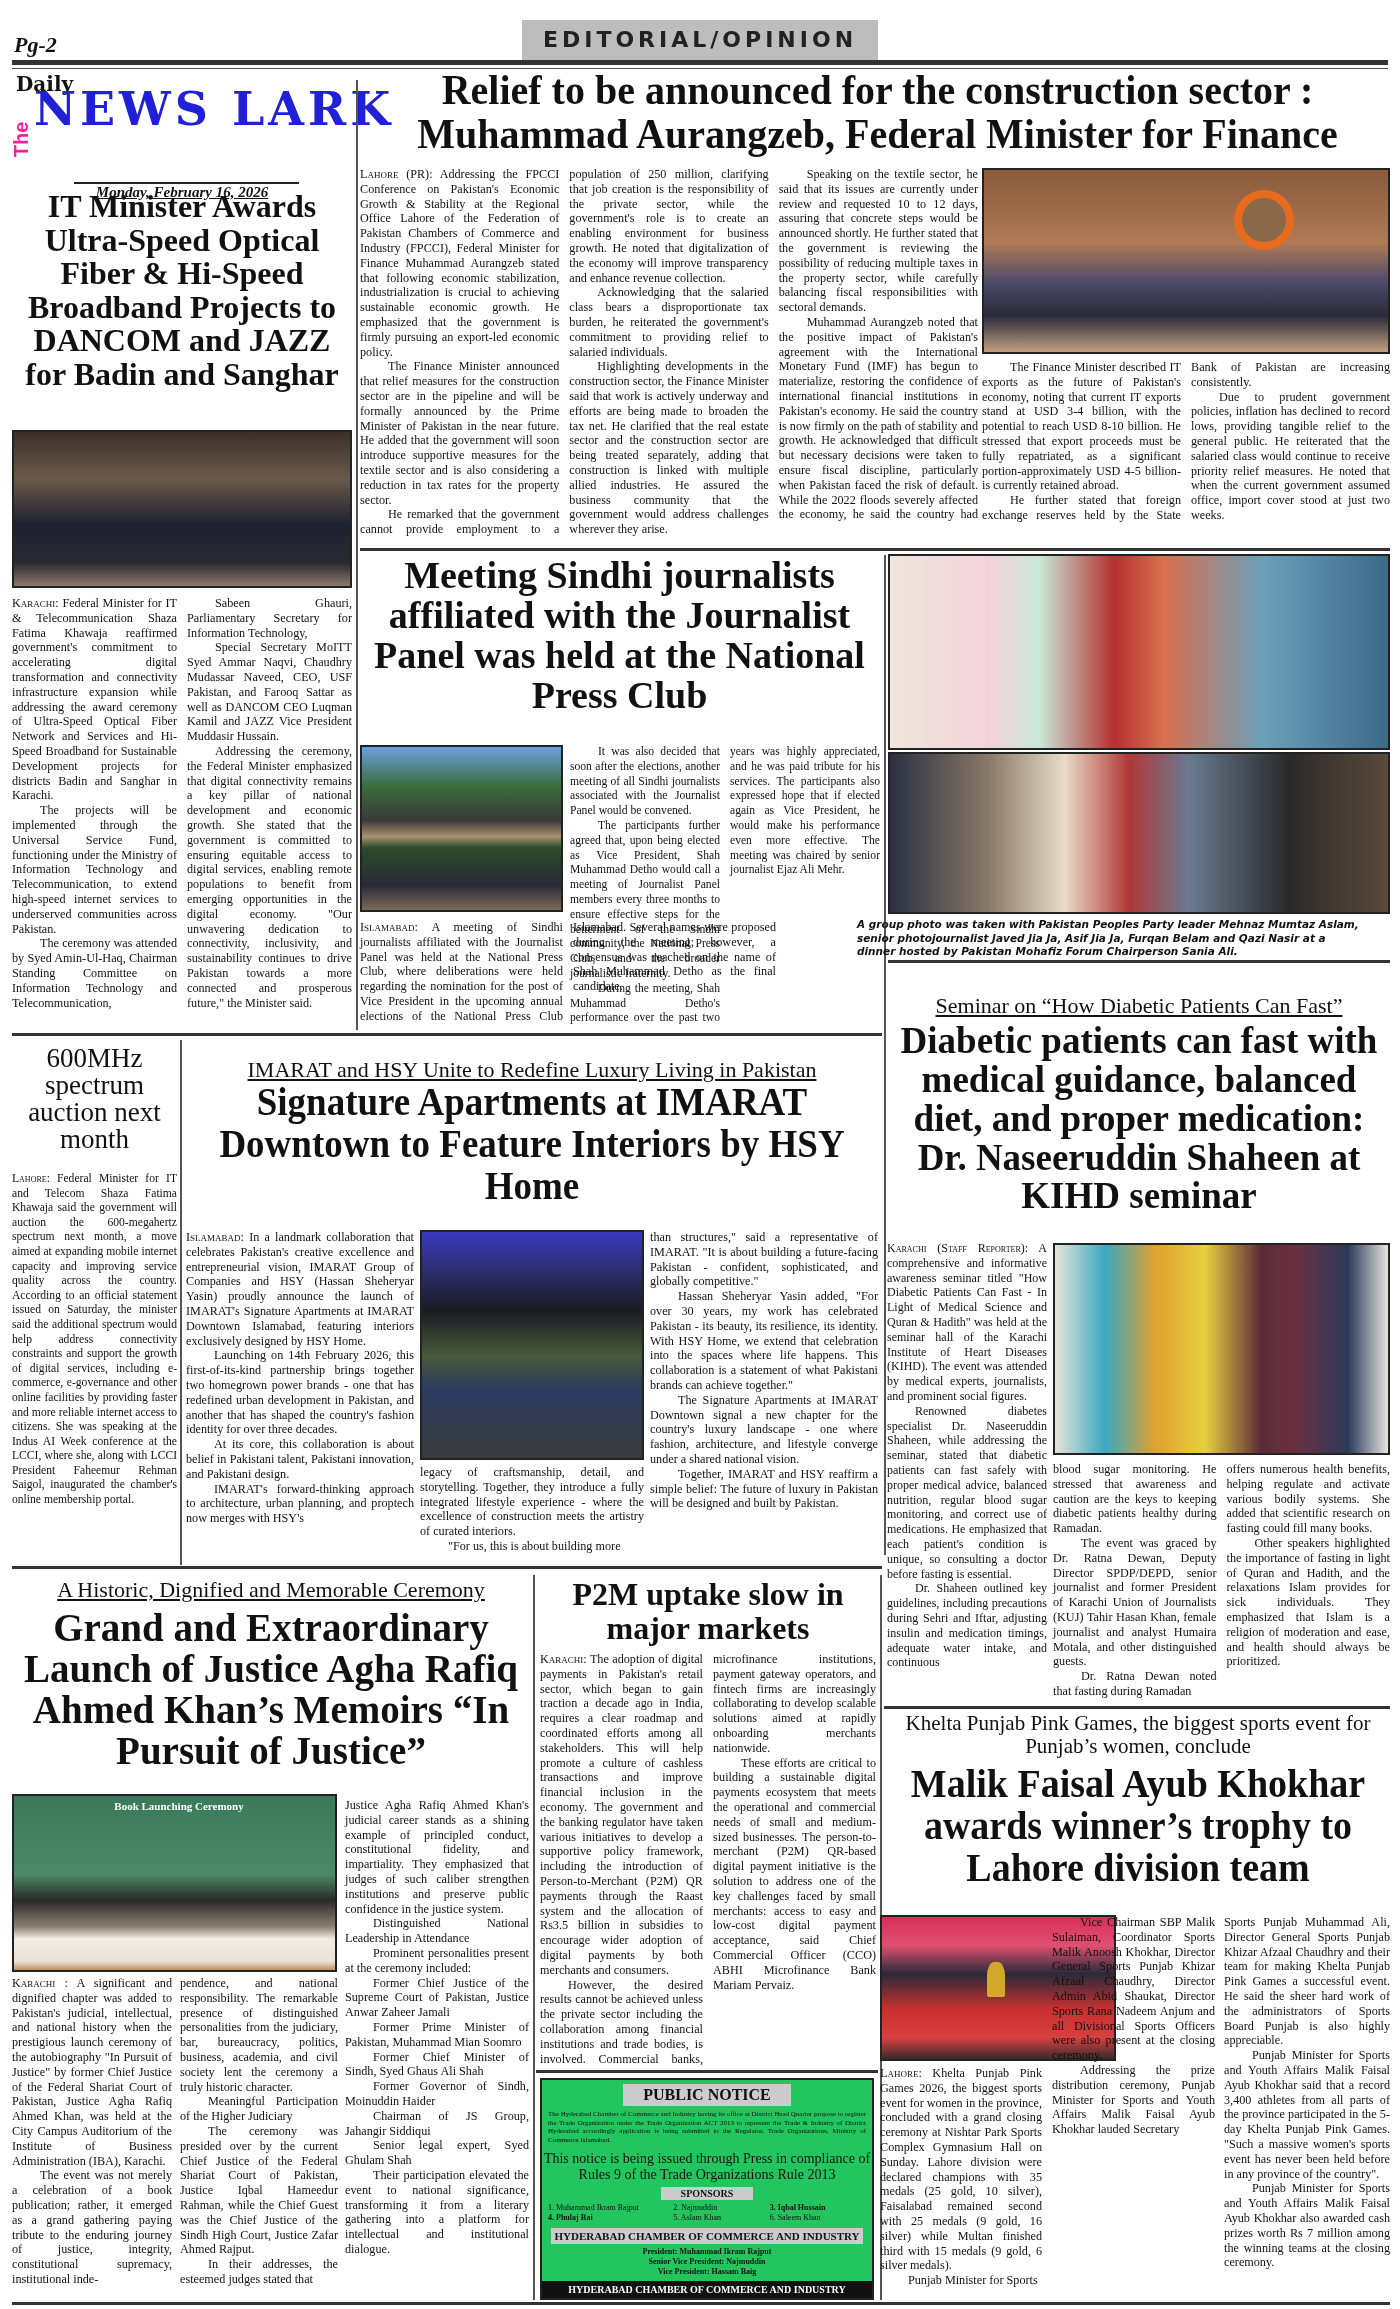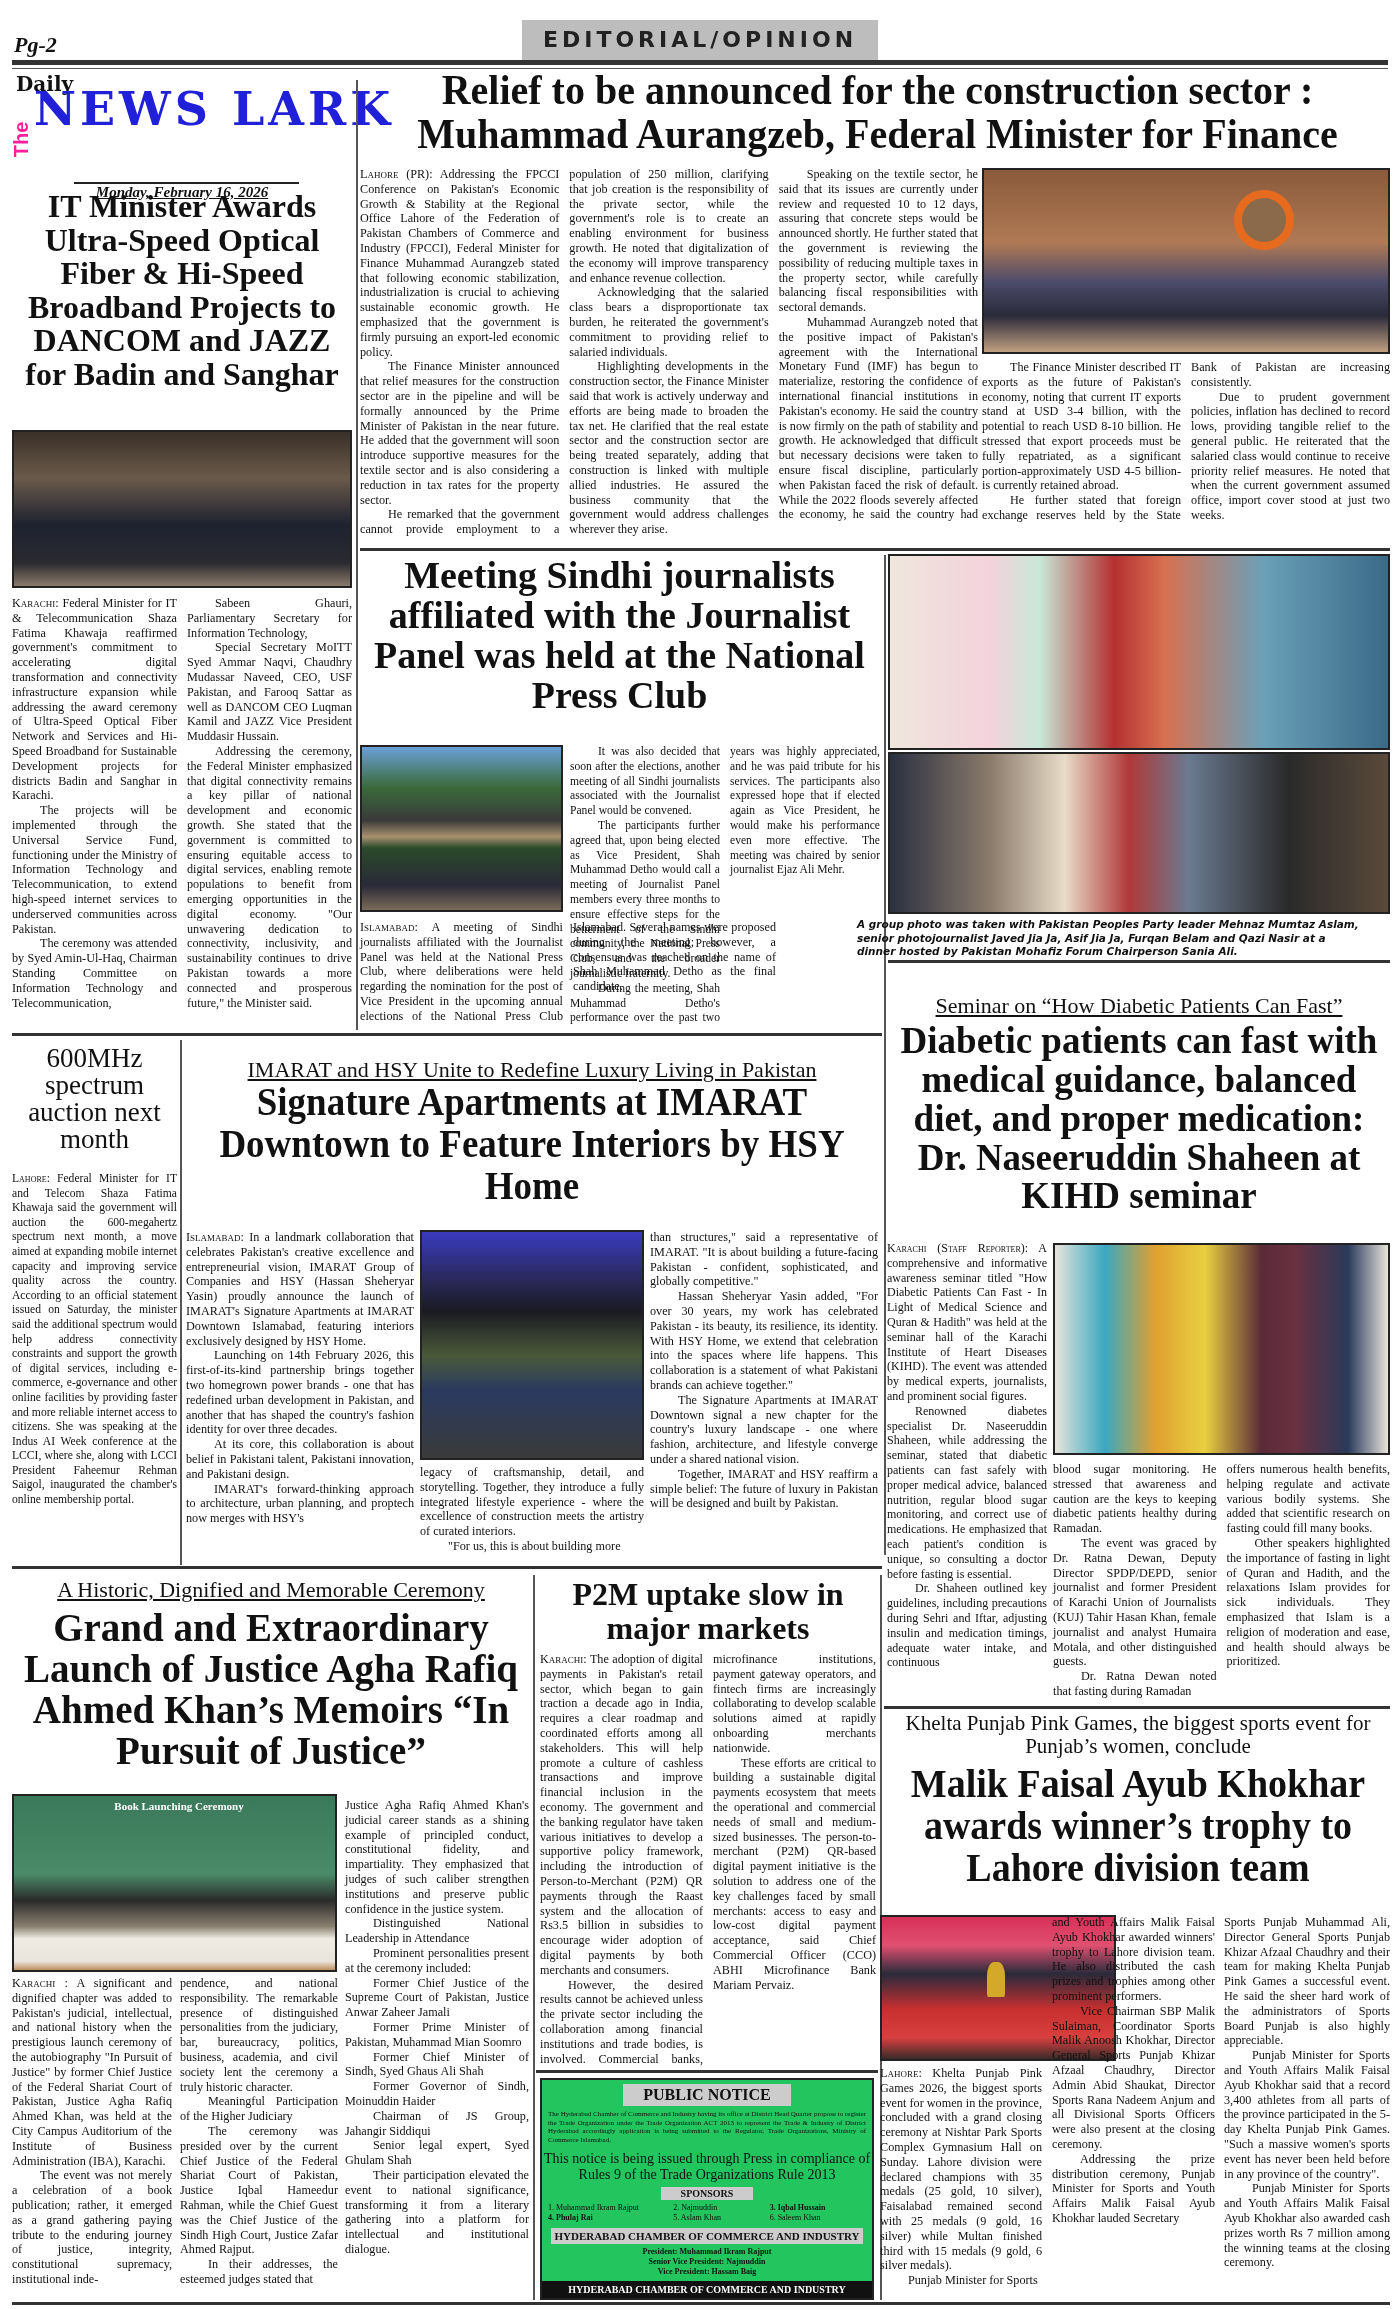--- a/index.html
+++ b/index.html
@@ -210,21 +210,20 @@
 <div class="abs kicker" style="left:886px;top:1712px;width:504px;text-decoration:none;font-size:21px;line-height:1.1">Khelta Punjab Pink Games, the biggest sports event for Punjab’s women, conclude</div>
 <div class="abs hl" style="left:886px;top:1766px;width:504px;font-size:38px;transform:scaleY(1.05)">Malik Faisal Ayub Khokhar awards winner’s trophy to Lahore division team</div>
 <div class="abs photo" style="left:880px;top:1915px;width:236px;height:146px;background:linear-gradient(180deg,#d83058 0%,#e05070 20%,#2a2a3a 40%,#c83030 65%,#d84040 85%,#3a2a2a 100%)">
   <div style="position:absolute;left:105px;top:45px;width:18px;height:35px;background:#d4a828;border-radius:40% 40% 10% 10%"></div>
 </div>
 <div class="abs body" style="left:880px;top:2066px;width:162px;height:235px">
   <p class="first"><span class="dl">Lahore:</span> <span>Khelta Punjab Pink Games 2026, the biggest sports event for women in the province, concluded with a grand closing ceremony at Nishtar Park Sports Complex Gymnasium Hall on Sunday. Lahore division were declared champions with 35 medals (25 gold, 10 silver), Faisalabad remained second with 25 medals (9 gold, 16 silver) while Multan finished third with 15 medals (9 gold, 6 silver medals).</span></p>
   <p>Punjab Minister for Sports</p>
 </div>
 <div class="abs body" style="left:1052px;top:1915px;width:163px;height:385px">
-  <p class="first">and Youth Affairs Malik Faisal Ayub Khokhar awarded winners' trophy to Lahore division team. He also distributed the cash prizes and trophies among other prominent performers.</p>
   <p>Vice Chairman SBP Malik Sulaiman, Coordinator Sports Malik Anoosh Khokhar, Director General Sports Punjab Khizar Afzaal Chaudhry, Director Admin Abid Shaukat, Director Sports Rana Nadeem Anjum and all Divisional Sports Officers were also present at the closing ceremony.</p>
   <p>Addressing the prize distribution ceremony, Punjab Minister for Sports and Youth Affairs Malik Faisal Ayub Khokhar lauded Secretary</p>
 </div>
 <div class="abs body" style="left:1224px;top:1915px;width:166px;height:385px">
   <p class="first">Sports Punjab Muhammad Ali, Director General Sports Punjab Khizar Afzaal Chaudhry and their team for making Khelta Punjab Pink Games a successful event. He said the sheer hard work of the administrators of Sports Board Punjab is also highly appreciable.</p>
   <p>Punjab Minister for Sports and Youth Affairs Malik Faisal Ayub Khokhar said that a record 3,400 athletes from all parts of the province participated in the 5-day Khelta Punjab Pink Games. "Such a massive women's sports event has never been held before in any province of the country".</p>
   <p>Punjab Minister for Sports and Youth Affairs Malik Faisal Ayub Khokhar also awarded cash prizes worth Rs 7 million among the winning teams at the closing ceremony.</p>
 </div>
 <div class="abs hline" style="left:12px;top:2302px;width:1378px"></div>
 

